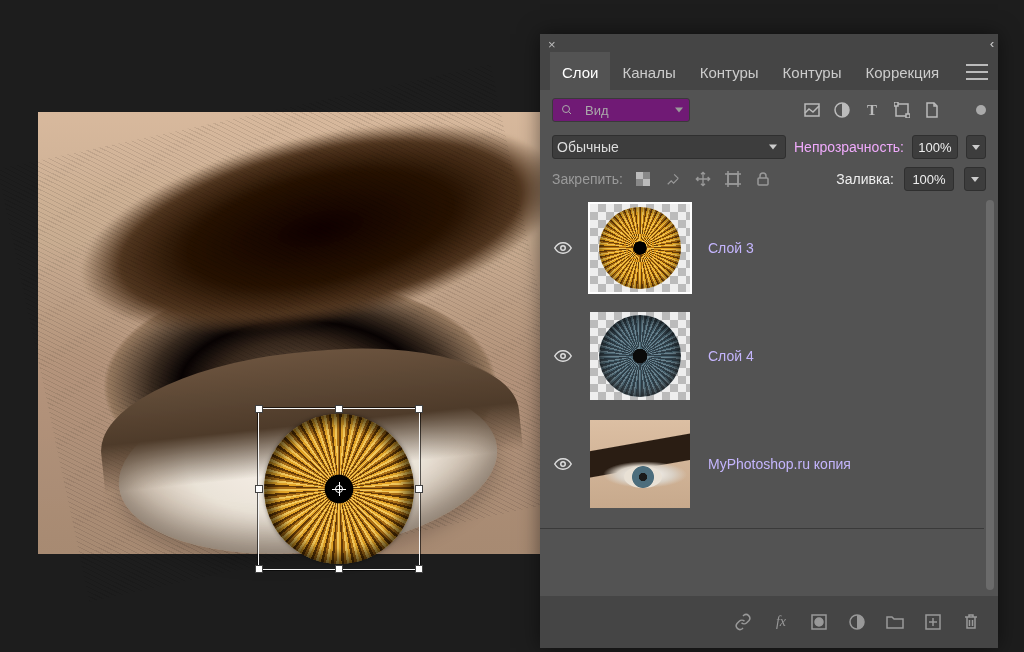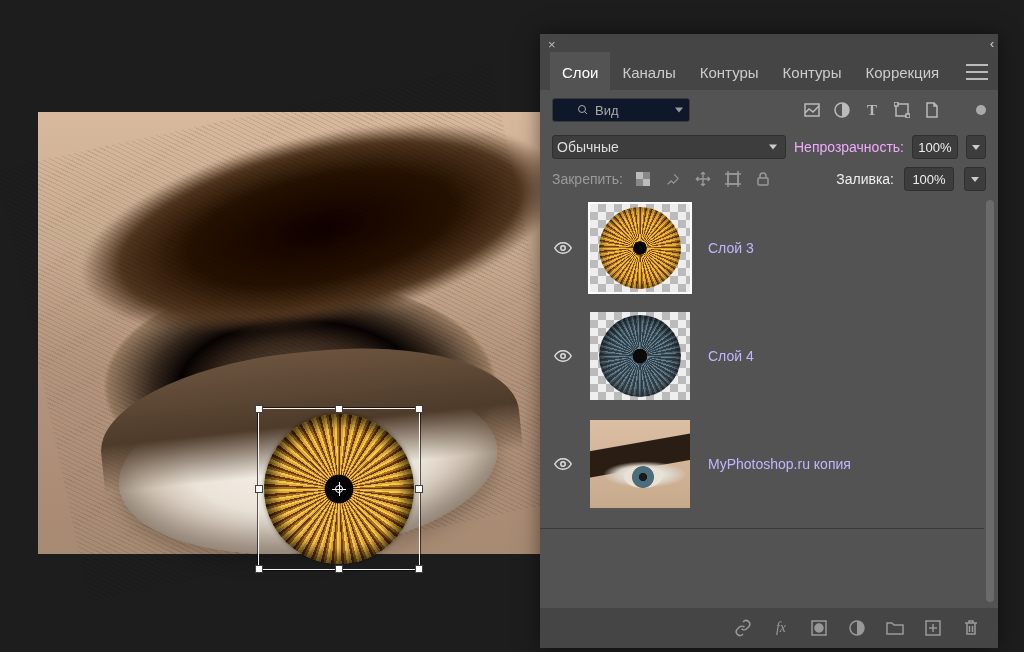--- a/index.html
+++ b/index.html
@@ -59,21 +59,21 @@
   .titlebar{height:20px;display:flex;align-items:center;justify-content:space-between;padding:0 8px;color:#bbb}
   .titlebar .x{font-size:13px;line-height:1}
   .collapse{font-size:12px;letter-spacing:-4px}
   .tabs{display:flex;align-items:center;height:36px;background:#454545;padding:0 10px;gap:0;}
   .tab{padding:12px 12px;color:#ccc;font-size:15px;cursor:pointer}
   .tab.active{background:#535353;color:#fff}
   .hamb{margin-left:auto;width:22px;height:16px;display:flex;flex-direction:column;justify-content:space-between}
   .hamb span{height:2px;background:#bbb}
 
   .toolrow{display:flex;align-items:center;height:40px;padding:0 12px;gap:10px;background:#535353}
-  .search{flex:0 0 138px;height:24px;border:1px solid #3a3a3a;background:#0f172a;border-radius:3px;display:flex;align-items:center;padding:0 24px;color:#aaa;gap:6px;position:relative}
+  .search{flex:0 0 138px;height:24px;border:1px solid #3a3a3a;background:#701a75;border-radius:3px;display:flex;align-items:center;padding:0 8px;color:#aaa;gap:12px;position:relative}
   .search::after{content:"";position:absolute;right:6px;top:50%;transform:translateY(-50%);width:0;height:0;border-left:4px solid transparent;border-right:4px solid transparent;border-top:5px solid #999}
   .toolrow .spacer{flex:1}
   .ticon{width:20px;height:20px;color:#bbb;display:flex;align-items:center;justify-content:center}
   .dot{width:10px;height:10px;border-radius:50%;background:#aaa}
 
   .row2{display:flex;align-items:center;height:34px;padding:0 12px;background:#535353;gap:8px}
   .select{flex:0 0 234px;height:24px;background:#3d3d3d;border:1px solid #2f2f2f;border-radius:3px;display:flex;align-items:center;padding:0 4px;color:#ddd;position:relative;font-size:14px}
   .select::after{content:"";position:absolute;right:8px;top:50%;transform:translateY(-50%);width:0;height:0;border-left:4px solid transparent;border-right:4px solid transparent;border-top:5px solid #ccc}
   .lbl{color:#f0abfc;font-size:14px}
   .valuebox{width:50px;height:24px;background:#3d3d3d;border:1px solid #2f2f2f;border-radius:3px;display:flex;align-items:center;justify-content:center;color:#eee;font-size:13px}
@@ -108,21 +108,21 @@
   .mini-face{position:absolute;inset:0;background:
       radial-gradient(ellipse 70px 22px at 55% 62%, #fff 0%, #d9d0c4 40%, transparent 60%),
       linear-gradient(-10deg,transparent 45%,#2a1d13 46% 70%,transparent 71%),
       linear-gradient(180deg,#dcbfa3,#c7a98c);}
   .mini-face::after{content:"";position:absolute;left:34px;top:46px;width:38px;height:22px;border-radius:50%;
     background: radial-gradient(circle at 50% 50%,#1a1a1a 0 18%,#4c6d7c 20% 48%,#e9e1d5 52% 100%);}
   .layer .name{color:#c4b5fd;font-size:14px}
 
   .divider{height:1px;background:#3a3a3a;margin-top:10px}
 
-  .footer{height:40px;background:#454545;display:flex;align-items:center;justify-content:flex-end;gap:20px;padding:0 18px;color:#999}
+  .footer{height:52px;background:#454545;display:flex;align-items:center;justify-content:flex-end;gap:20px;padding:0 18px;color:#999}
   .ficon{width:18px;height:18px;display:flex;align-items:center;justify-content:center}
 
   svg{display:block}
 </style>
 </head>
 <body>
 
 <div class="canvas-wrap">
   <div class="canvas">
     <div class="brow"></div>

